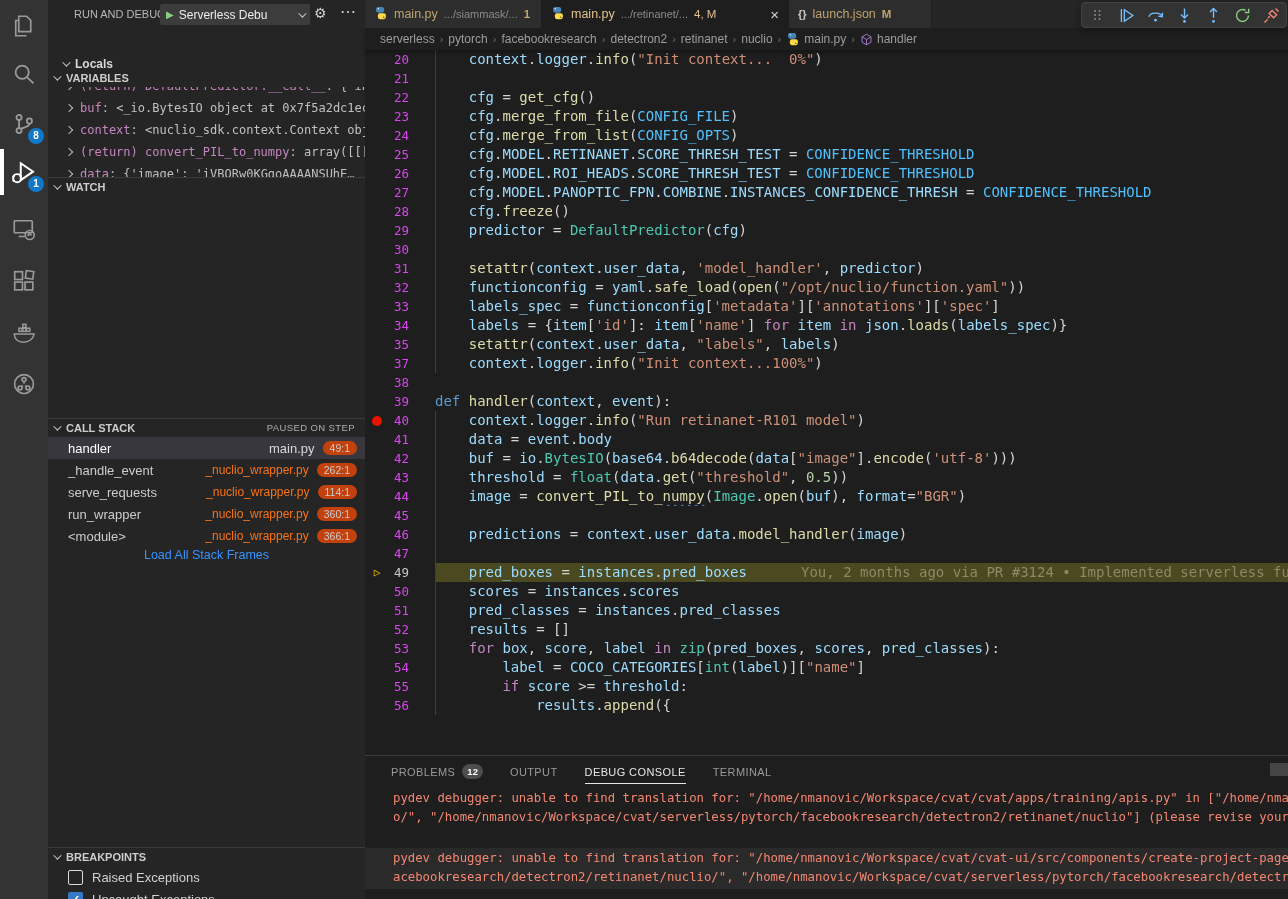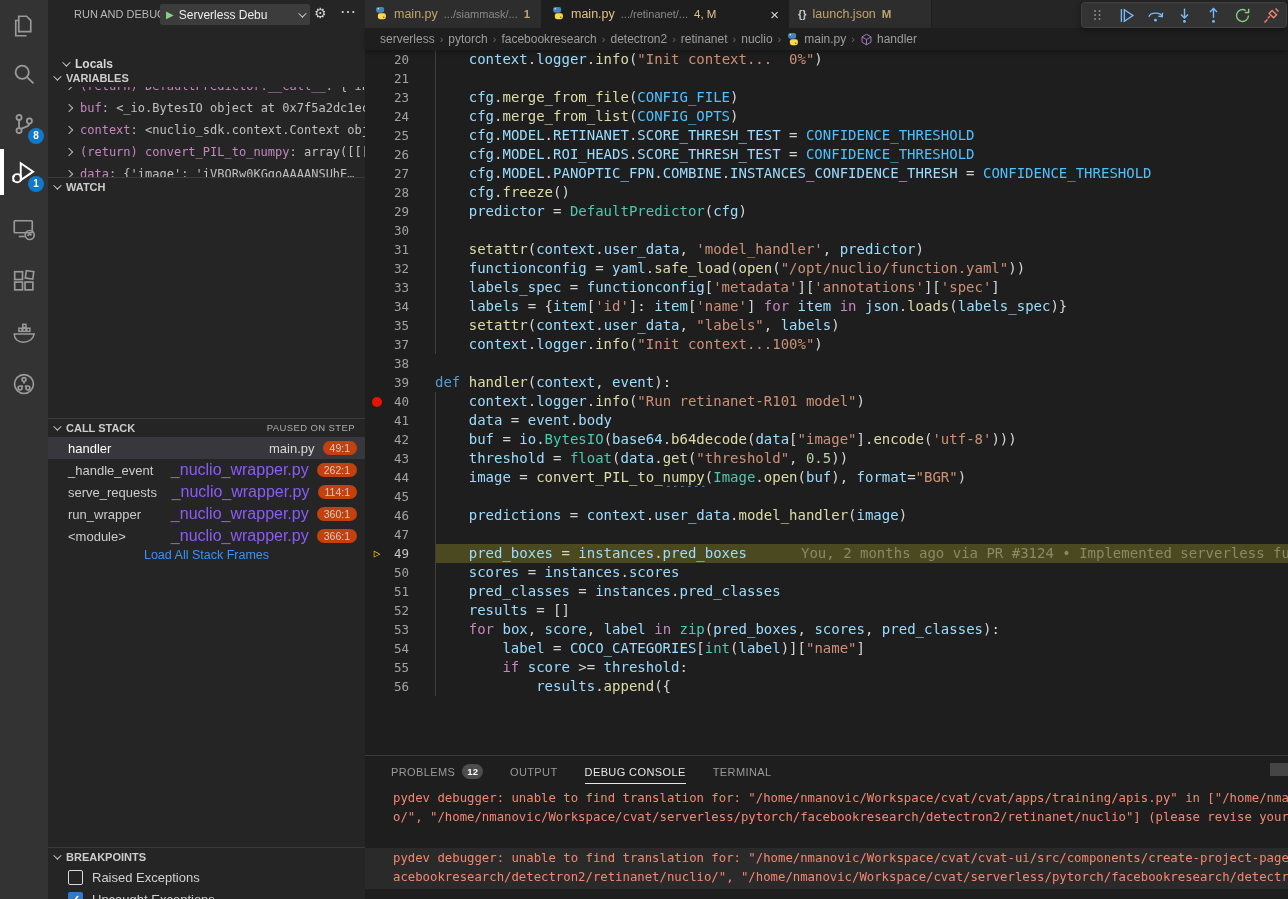--- a/index.html
+++ b/index.html
@@ -36,21 +36,21 @@
   .var-row .chev { flex:none; }
   .var-name { color:#c586c0; }
   .var-colon { color:#bdbdbd; }
   .var-value { color:#c0c0c0; }
   #watch-header { top:177px; }
   #callstack-header { top:418px; }
   #frames { position:absolute; top:437px; left:0; right:0; }
   .frame { height:22px; display:flex; align-items:center; padding-left:20px; font-size:13px; color:#cccccc; cursor:pointer; white-space:nowrap; }
   .frame.selected { background:#37373d; color:#ffffff; }
   .frame .fsp { flex:1; }
-  .frame .ffile { font-size:16px; color:#8b5cf6; }
+  .frame .ffile { font-size:12px; color:#f97316; }
   .frame.selected .ffile { color:#d8d8d8; font-size:13px; }
   .frame .fpos { margin:0 8px; background:#c2410c; border-radius:9px; padding:1px 7px; font-size:10.5px; color:#cccccc; }
   #loadlink { position:absolute; top:548px; left:0; right:0; text-align:center; font-size:12.5px; color:#3794ff; cursor:pointer; }
   #bp-header { top:847px; }
   #bp-rows { position:absolute; top:866px; left:0; right:0; }
   .bp-row { height:22px; display:flex; align-items:center; padding-left:20px; gap:9px; font-size:13px; color:#d0d0d0; cursor:pointer; }
   .cbx { width:15px; height:15px; border:1.7px solid #dadada; border-radius:2px; flex:none; }
   .cbx.on { border:none; background:#3578c7; color:#fff; font-size:11px; line-height:15px; text-align:center; font-weight:700; }
 
   
@@ -72,21 +72,21 @@
   #breadcrumbs { position:absolute; top:28px; left:0; right:0; height:22px; display:flex; align-items:center; padding-left:15px; font-size:12px; color:#9d9d9d; z-index:1; box-shadow:0 3px 4px rgba(0,0,0,0.25); background:#1e1e1e; }
   .bc-item { display:flex; align-items:center; gap:4px; cursor:pointer; white-space:nowrap; }
   .bc-sep { color:#6a6a6a; margin:0 5px; font-size:11px; }
 
   #dbg-toolbar { position:absolute; top:2px; right:1px; height:26px; background:#333333; border:1px solid #424242; border-radius:4px; display:flex; align-items:center; padding:0 4px; gap:7px; z-index:6; box-shadow:0 2px 6px rgba(0,0,0,0.4); }
   .dbg-btn { width:22px; height:22px; display:flex; align-items:center; justify-content:center; cursor:pointer; }
 
   #code { position:absolute; top:50px; left:0; width:923px; height:705px; font-family:"DejaVu Sans Mono",monospace; font-size:14px; line-height:19px; }
   .crow { display:flex; height:19px; }
   .cg { width:24px; display:flex; align-items:center; justify-content:center; flex:none; cursor:pointer; }
-  .cn { width:20px; text-align:right; color:#a3a3a3; font-size:12.5px; flex:none; }
+  .cn { width:20px; text-align:right; color:#d946ef; font-size:12.5px; flex:none; }
   .csp { width:26px; flex:none; }
   .cc { flex:1; white-space:pre; position:relative; overflow:hidden; }
   .cc.guide::before { content:""; position:absolute; left:0; top:0; bottom:0; width:1px; background:#3f3f3f; }
   .crow.cur .cc { background:#4b4920; }
   .crow.cur .cn { color:#c6c6c6; }
   .bp-dot { width:10px; height:10px; border-radius:50%; background:#e51400; }
   .cur-arrow { color:#ffcc00; font-size:11px; font-weight:700; }
   .blame { position:absolute; left:366px; top:0; color:#8b8a66; }
   .tk-p{color:#d4d4d4} .tk-v{color:#9cdcfe} .tk-f{color:#dcdcaa} .tk-c{color:#4ec9b0}
   .tk-s{color:#ce9178} .tk-k{color:#569cd6} .tk-kc{color:#c586c0} .tk-C{color:#4fc1ff}
@@ -378,20 +378,26 @@
         <span class="cg"></span>
         <span class="cn">20</span>
         <span class="csp"></span>
         <span class="cc guide"><span class="tk-p">    </span><span class="tk-v">context</span><span class="tk-p">.</span><span class="tk-v">logger</span><span class="tk-p">.</span><span class="tk-f">info</span><span class="tk-p">(</span><span class="tk-s">"Init context...  0%"</span><span class="tk-p">)</span></span>
       </div>
       <div class="crow">
         <span class="cg"></span>
         <span class="cn">21</span>
         <span class="csp"></span>
         <span class="cc guide"></span>
+      </div>
+      <div class="crow">
+        <span class="cg"></span>
+        <span class="cn">22</span>
+        <span class="csp"></span>
+        <span class="cc guide"><span class="tk-p">    </span><span class="tk-v">cfg</span><span class="tk-p"> = </span><span class="tk-f">get_cfg</span><span class="tk-p">()</span></span>
       </div>
       <div class="crow">
         <span class="cg"></span>
         <span class="cn">23</span>
         <span class="csp"></span>
         <span class="cc guide"><span class="tk-p">    </span><span class="tk-v">cfg</span><span class="tk-p">.</span><span class="tk-f">merge_from_file</span><span class="tk-p">(</span><span class="tk-C">CONFIG_FILE</span><span class="tk-p">)</span></span>
       </div>
       <div class="crow">
         <span class="cg"></span>
         <span class="cn">24</span>

